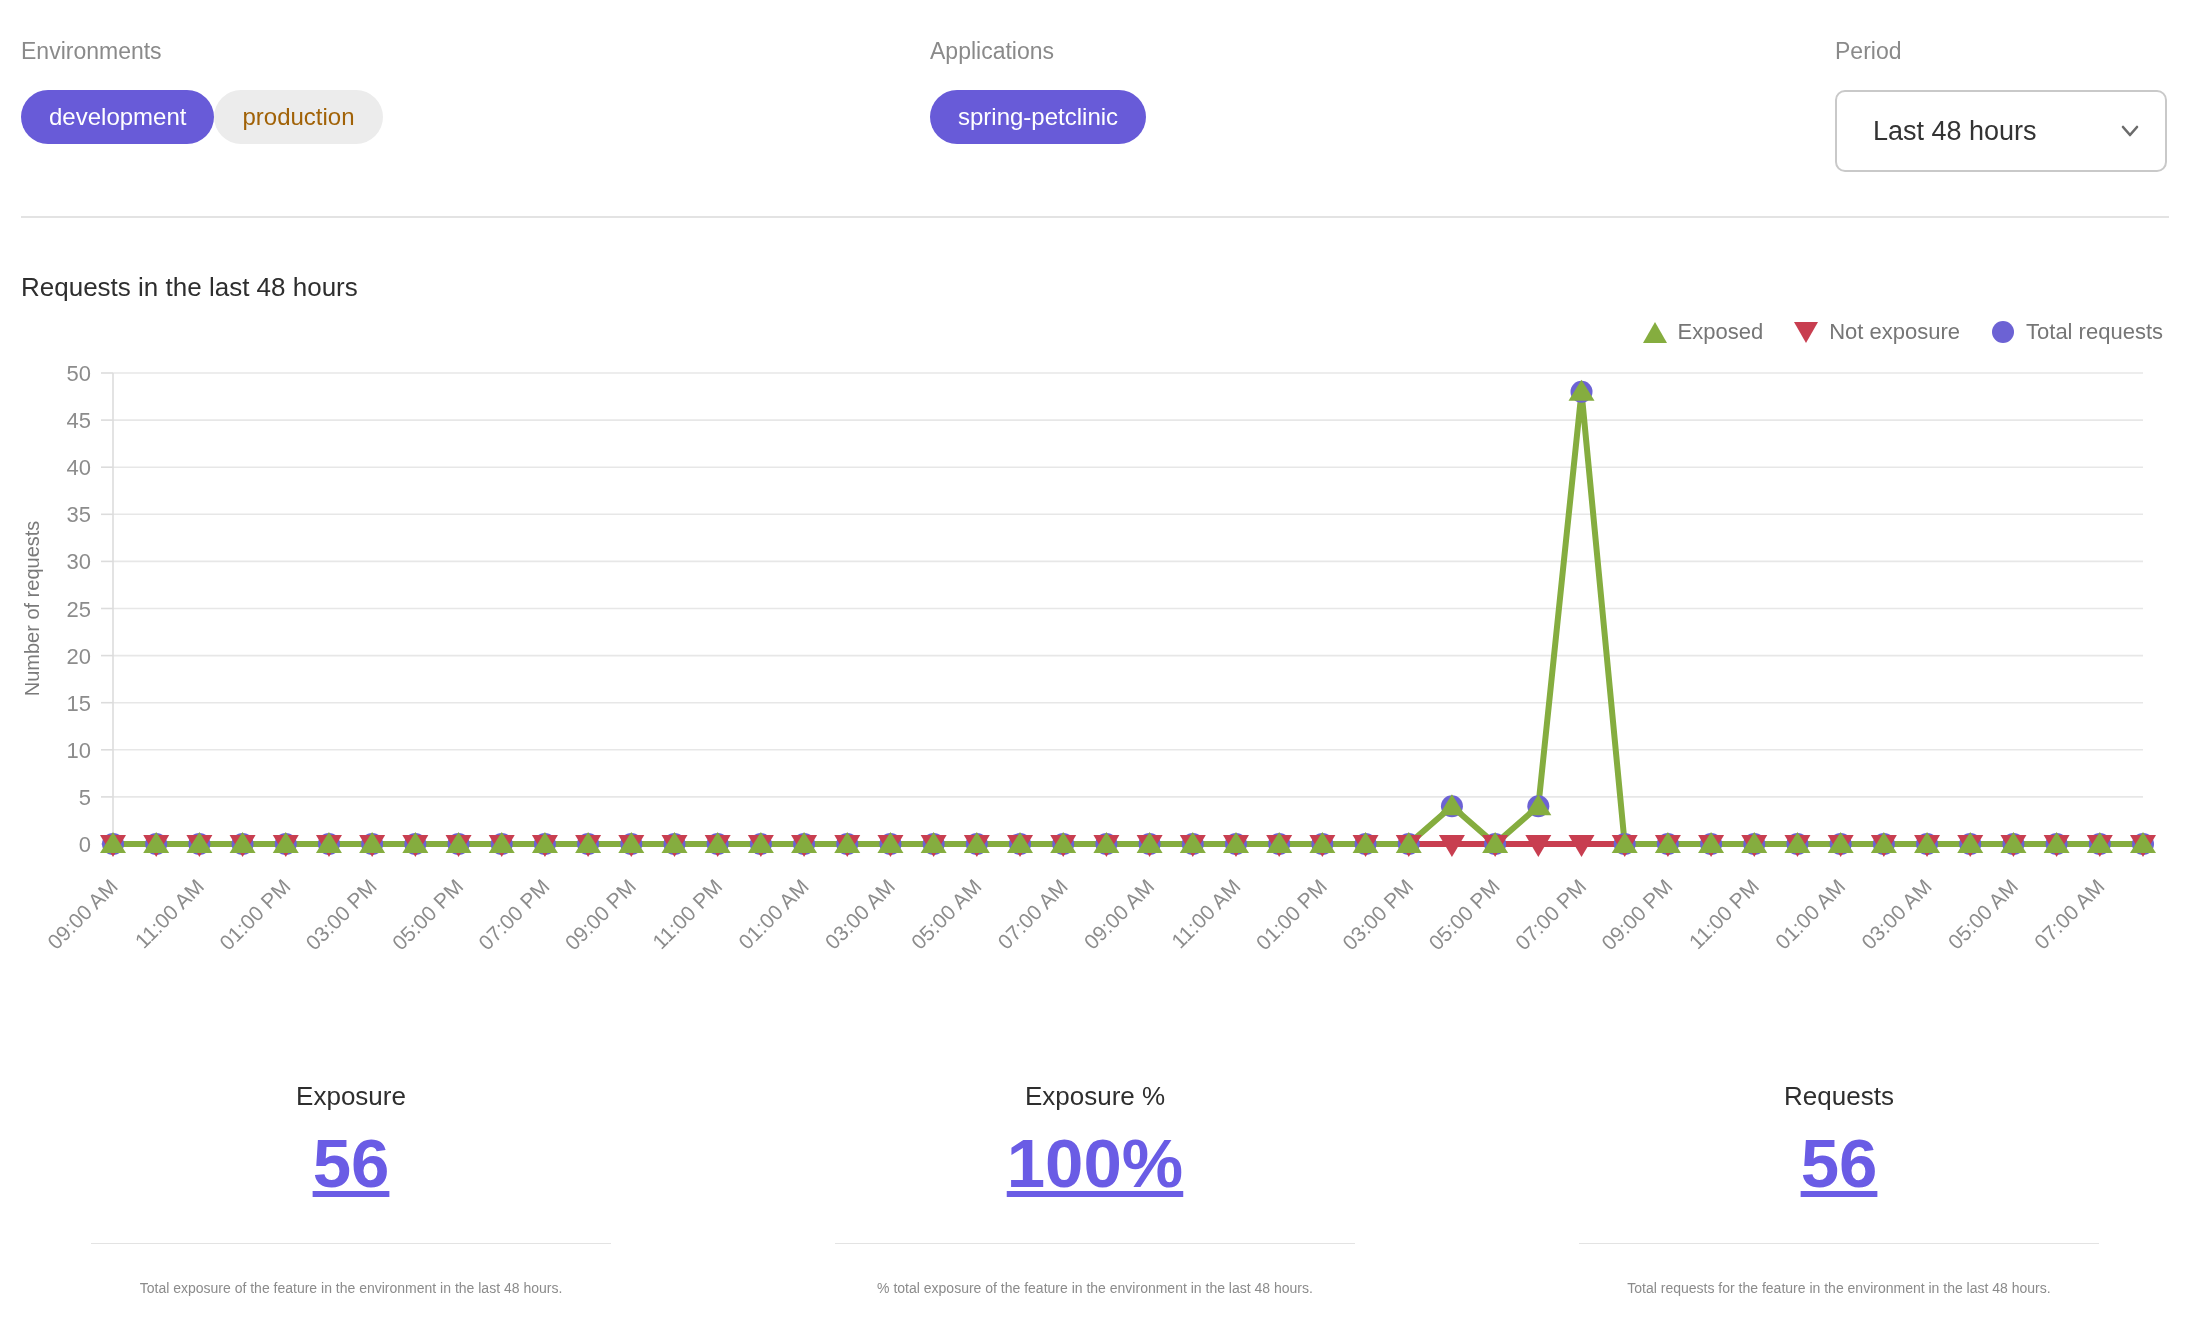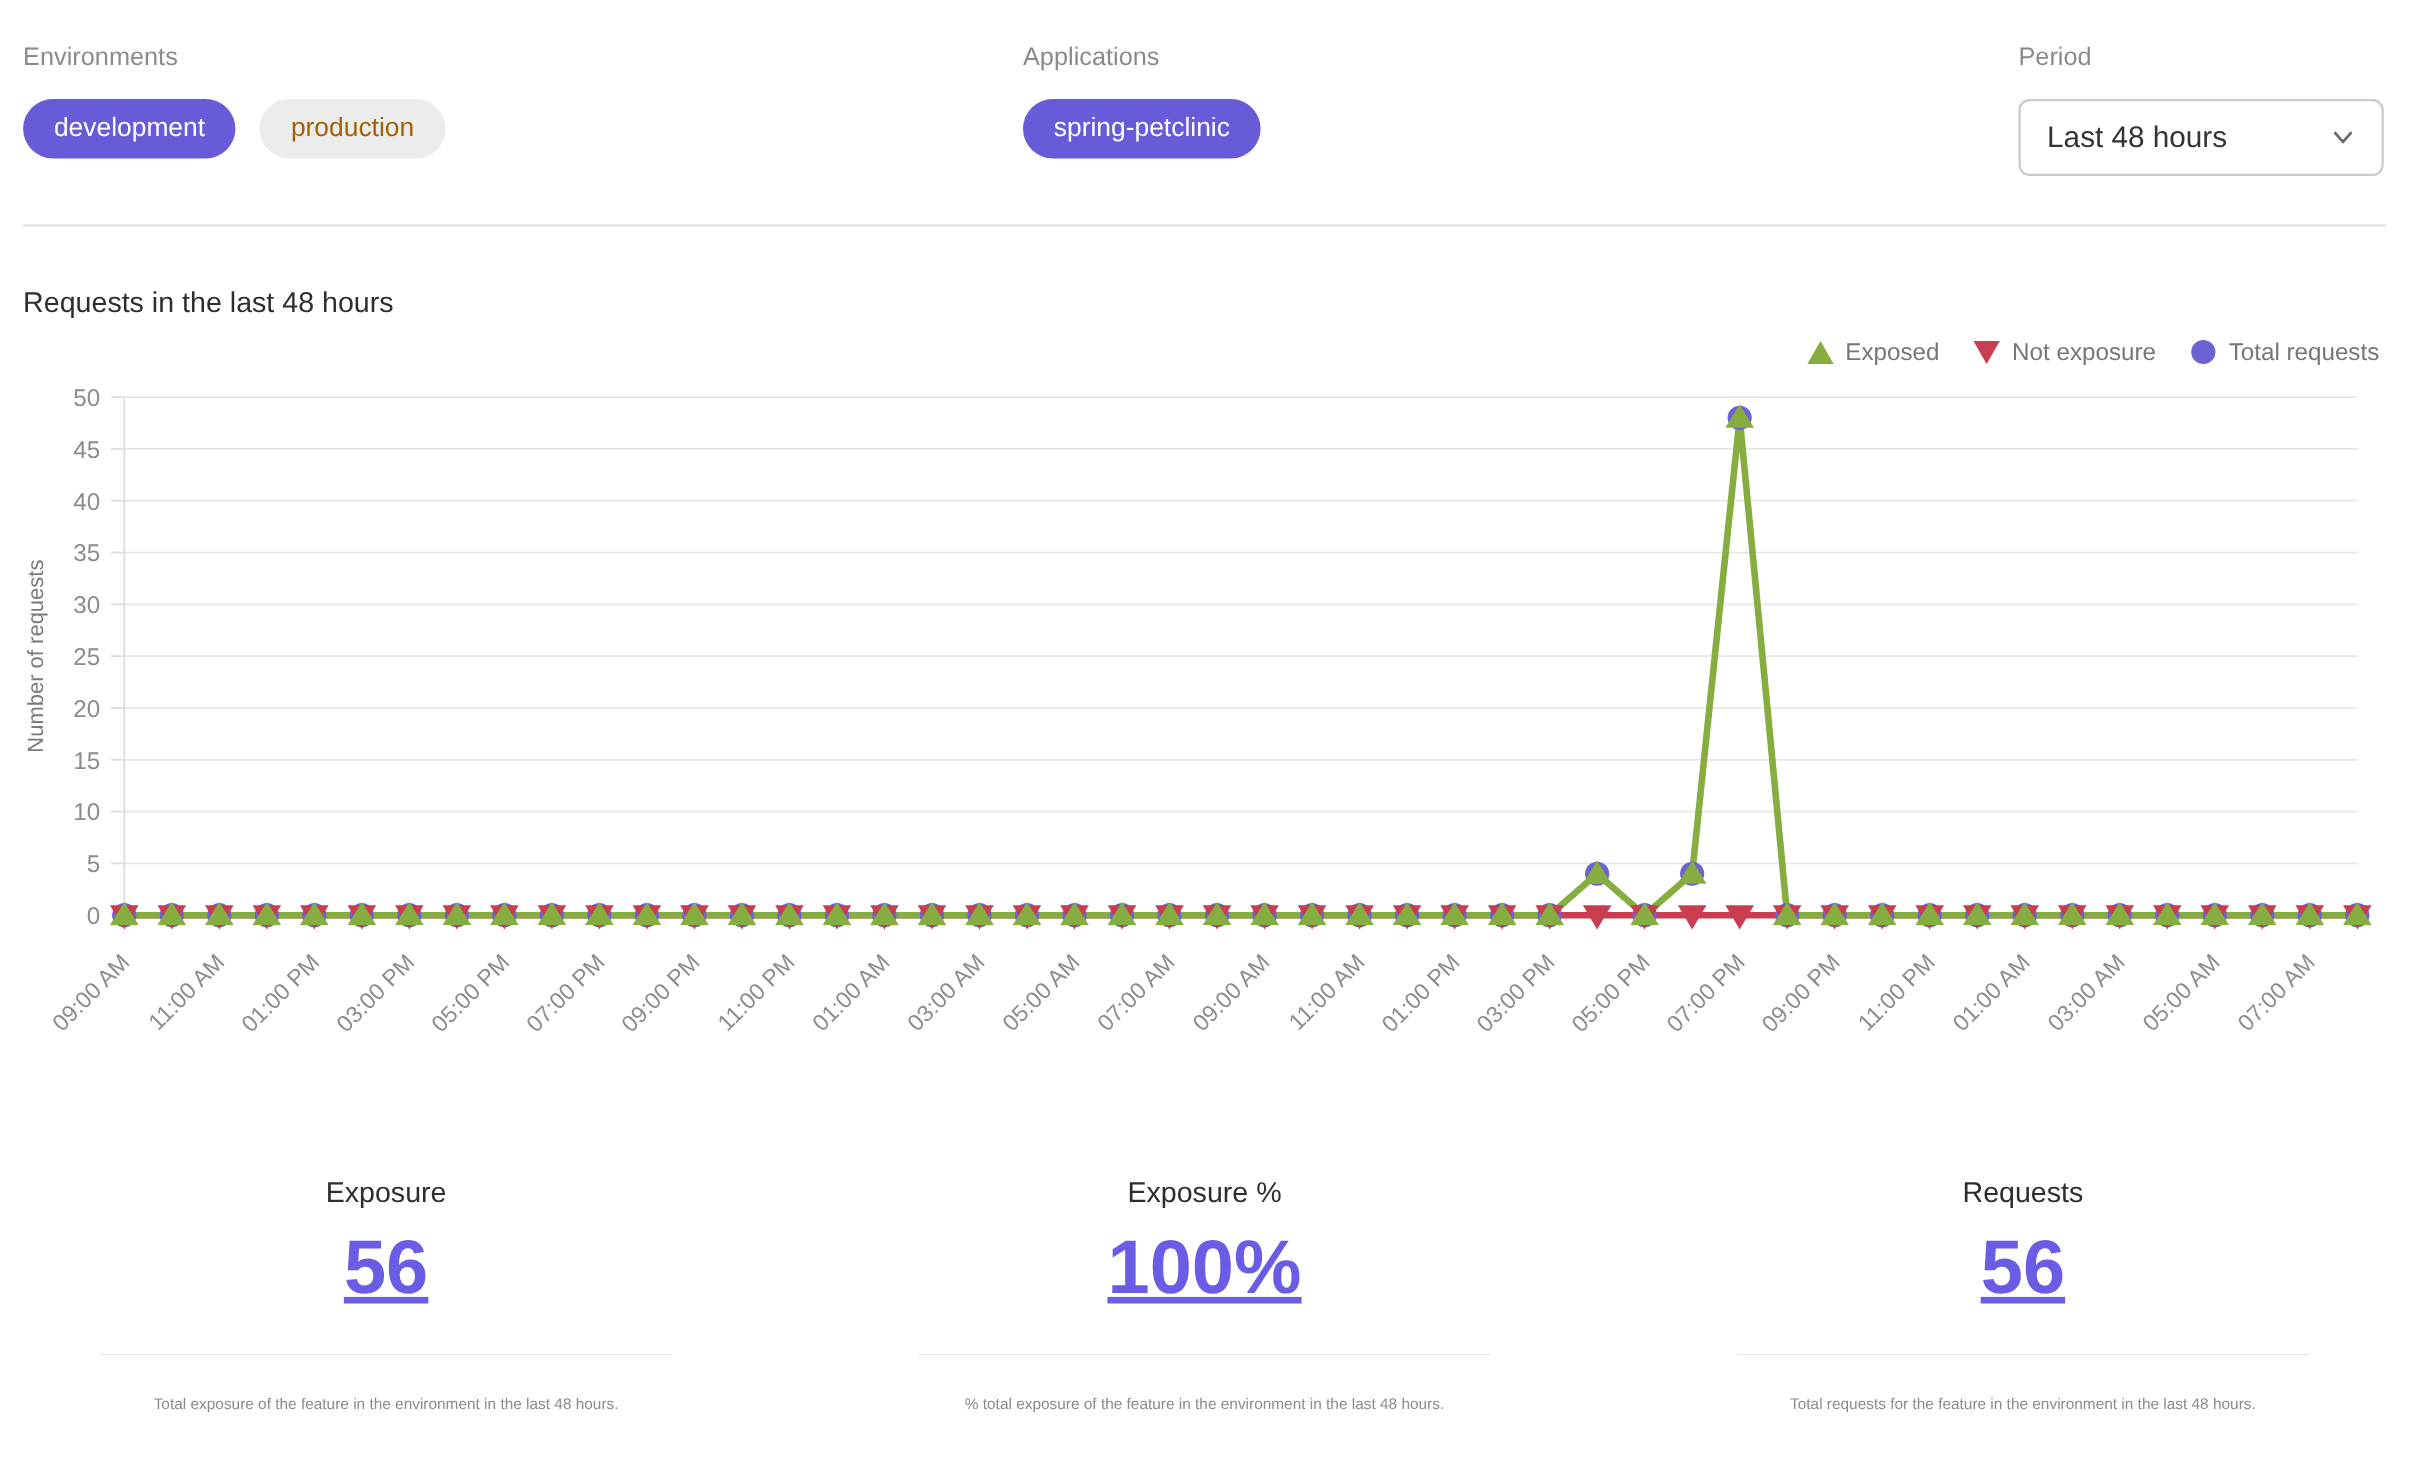--- a/index.html
+++ b/index.html
@@ -5,25 +5,25 @@
   html,body{margin:0;padding:0;background:#ffffff;}
   body{width:2190px;font-family:"Liberation Sans",sans-serif;color:#2f2f2f;-webkit-font-smoothing:antialiased;}
   .page{padding:24px 21px 40px;box-sizing:border-box;}
 
   
   .filters{display:flex;align-items:flex-start;}
   .fcol-env{width:909px;}
   .fcol-app{flex:1;}
   .fcol-period{width:334px;}
   .flabel{display:block;color:#8a8a8a;font-size:23px;margin:14px 0 25px;}
-  .pills{display:flex;gap:22px;}
+  .pills{display:flex;}
   .pill{border:none;border-radius:999px;height:54px;padding:0 28px;display:inline-flex;align-items:center;font-size:24px;font-family:inherit;cursor:pointer;white-space:nowrap;}
   .pill.selected{background:#685bd8;color:#ffffff;}
   .pill.unselected{background:#ececec;color:#a16207;}
-  .select{width:332px;height:70px;box-sizing:border-box;border:2px solid #c9c9c9;border-radius:10px;background:#fff;display:flex;align-items:center;justify-content:space-between;padding:0 20px 0 24px;font-size:27px;color:#333;cursor:pointer;}
+  .select{width:332px;height:82px;box-sizing:border-box;border:2px solid #c9c9c9;border-radius:10px;background:#fff;display:flex;align-items:center;justify-content:space-between;padding:0 20px 0 36px;font-size:27px;color:#333;cursor:pointer;}
   .divider{border:none;border-top:2px solid #e3e3e3;margin:44px 0 0;}
 
   
   .chart-title{font-size:26px;font-weight:400;color:#2e2e2e;margin:54px 0 0;}
   .legend{display:flex;justify-content:flex-end;align-items:center;gap:30px;font-size:22px;color:#767676;margin:16px 6px 2px 0;}
   .legend-item{display:flex;align-items:center;gap:10px;cursor:pointer;}
   svg.chart{display:block;width:2148px;height:656px;overflow:visible;}
   svg text{font-family:"Liberation Sans",sans-serif;}
 
   

